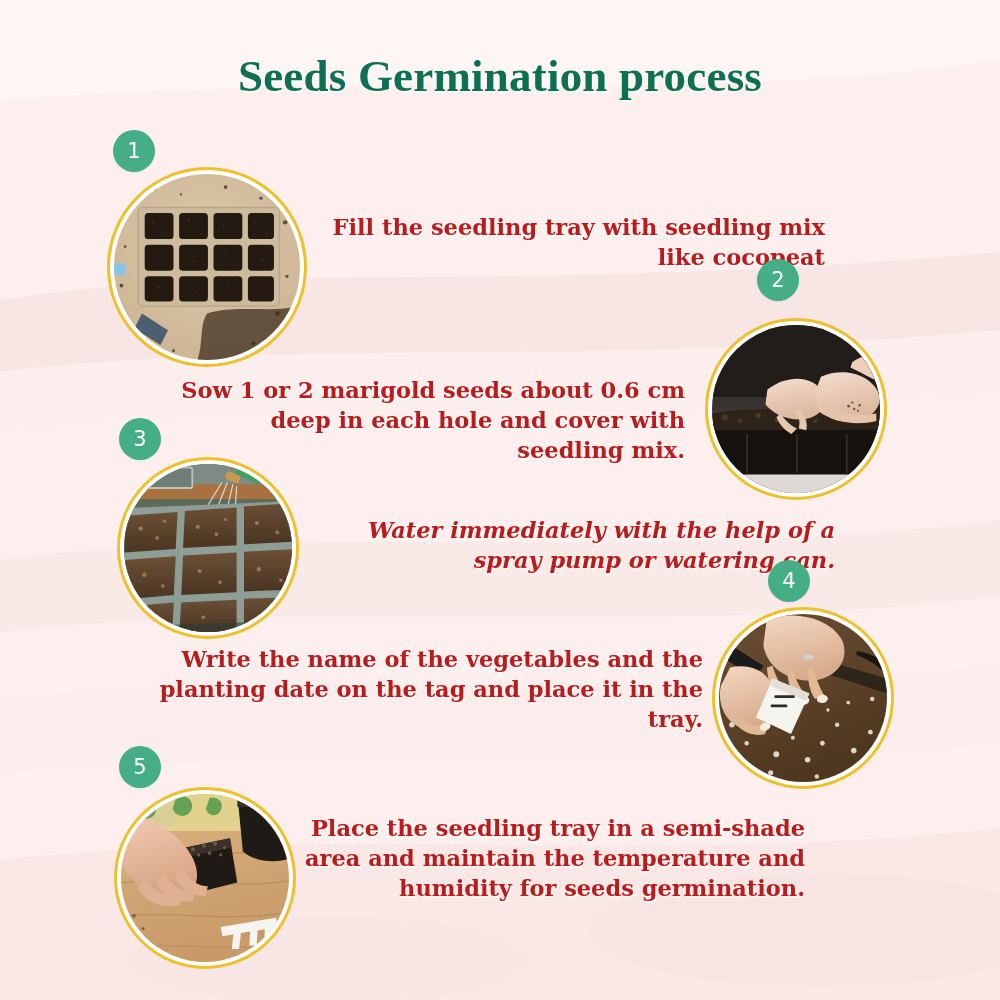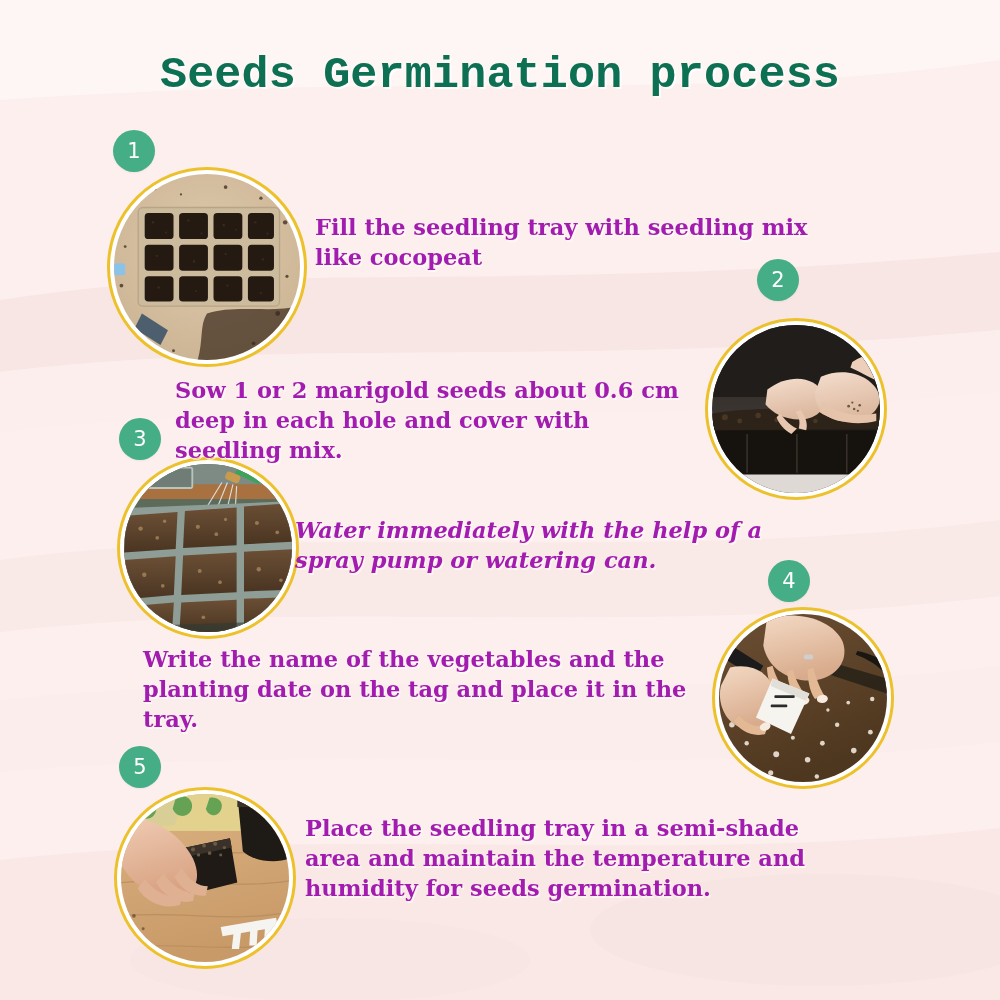--- a/index.html
+++ b/index.html
@@ -30,21 +30,21 @@
   }
   .bg-layer svg { display: block; width: 1000px; height: 1000px; }
 
   
   .title {
     position: absolute;
     top: 50px;
     left: 0;
     width: 1000px;
     text-align: center;
-    font-family: Liberation Mono, monospace;
+    font-family: Liberation Serif, serif;
     font-weight: 700;
     font-size: 45px;
     letter-spacing: 0.2px;
     color: #0d7052;
     text-shadow: 2px 2px 0 rgba(255,255,255,0.75);
   }
 
   
   .badge {
     position: absolute;
@@ -82,22 +82,22 @@
   }
   .photo svg { display: block; width: 100%; height: 100%; }
 
   
   .steptext {
     position: absolute;
     font-family: "DejaVu Serif", "Liberation Serif", serif;
     font-weight: 700;
     font-size: 22.5px;
     line-height: 1.34;
-    color: #a21caf;
-    text-align: left;
+    color: #b91c1c;
+    text-align: right;
     text-shadow: 1.5px 1.5px 0 rgba(255,255,255,0.6);
     z-index: 5;
   }
 </style>
 </head>
 <body>
 
 <div id="poster">
 
   <div class="bg-layer">

